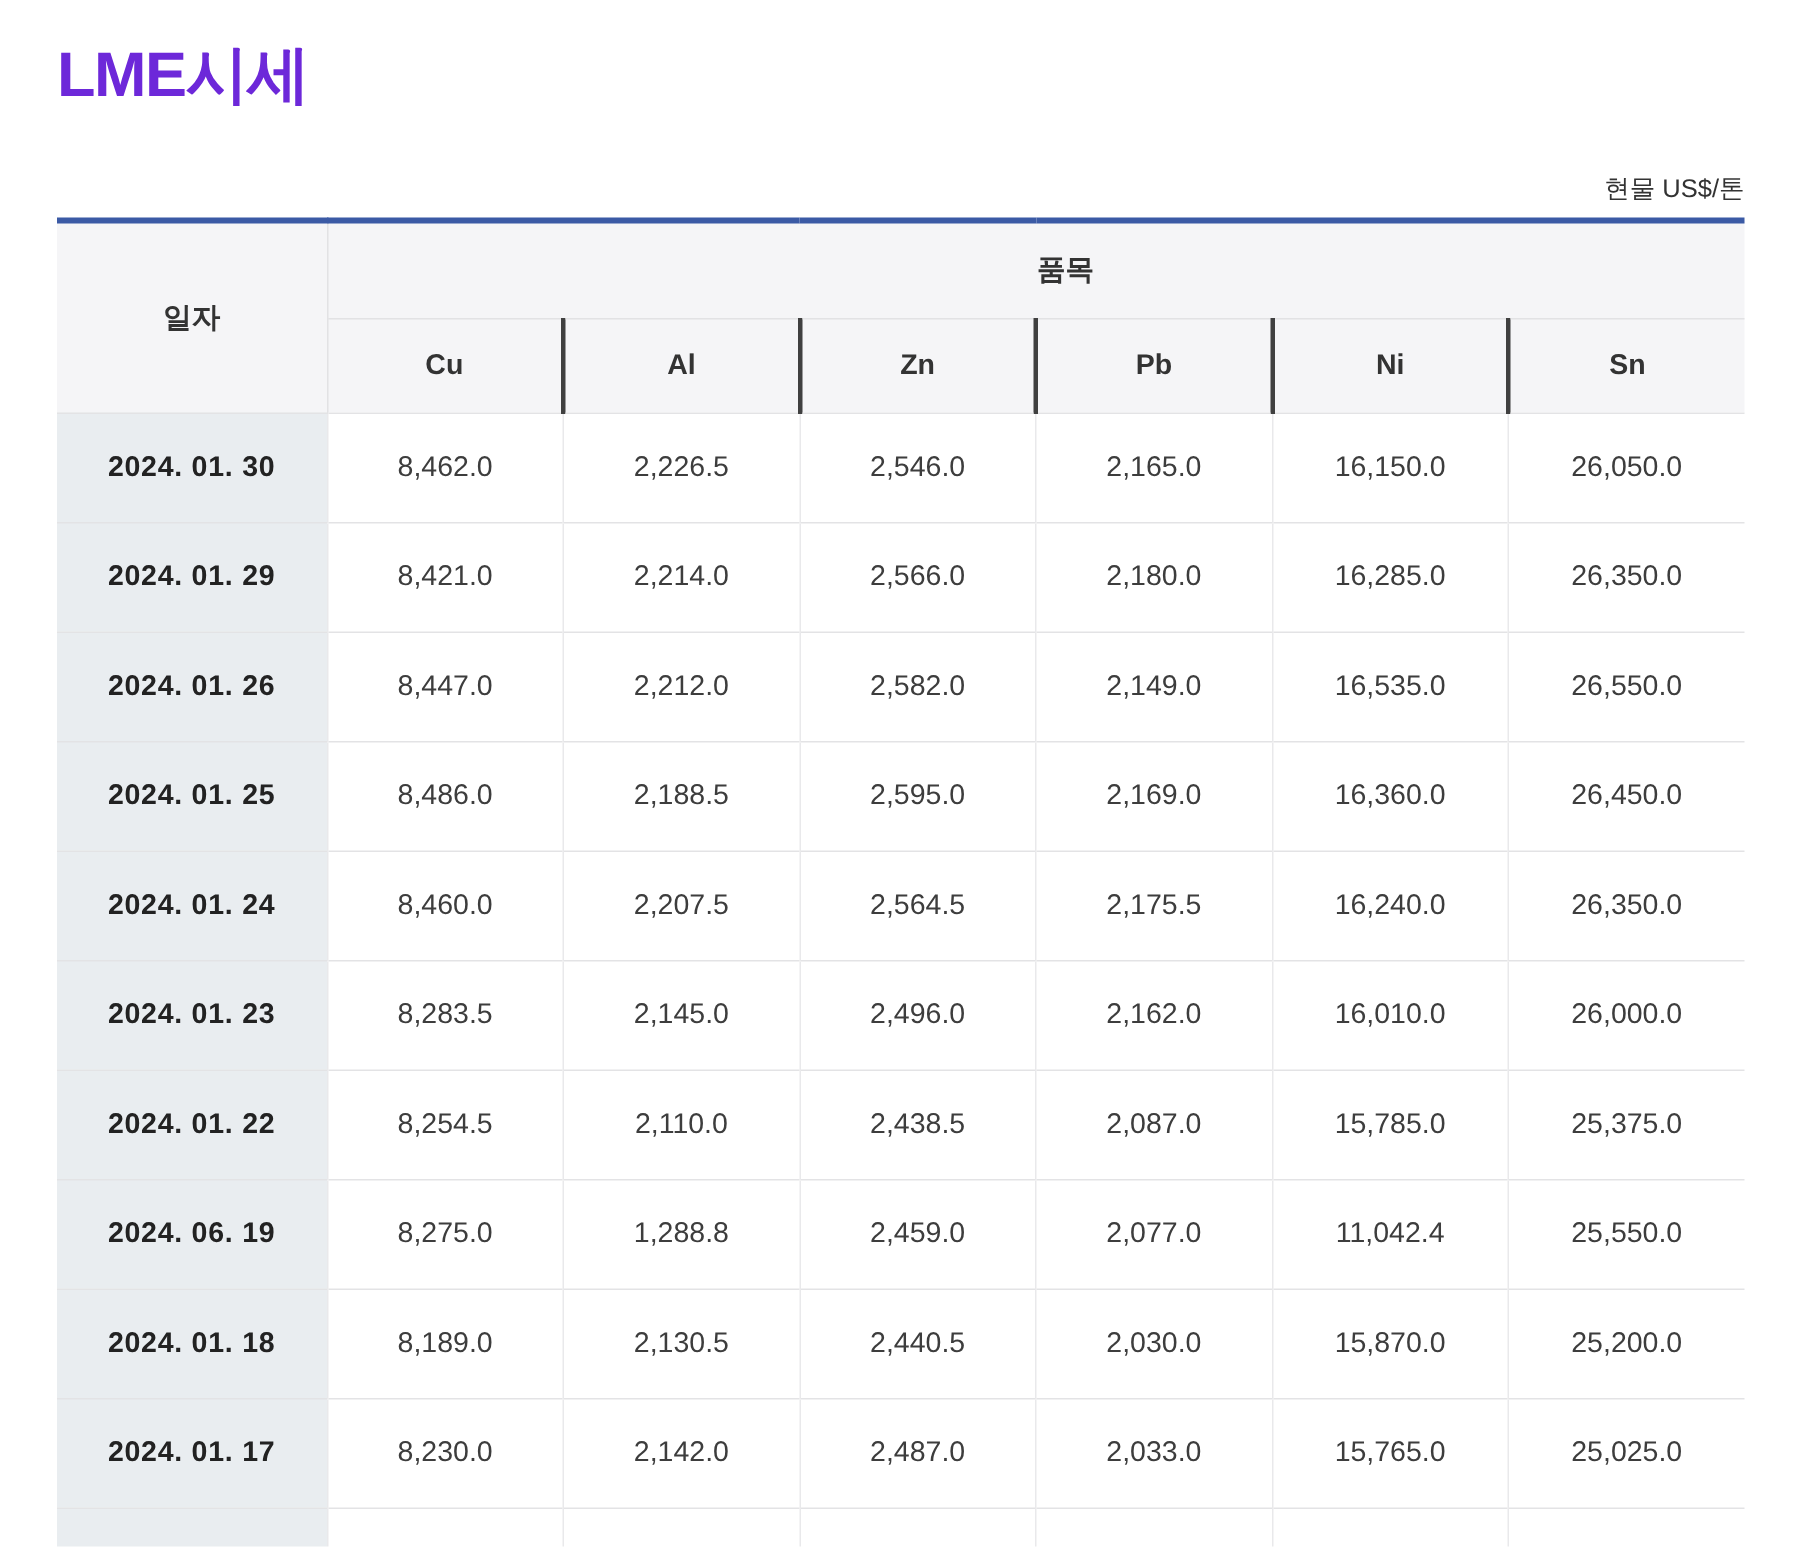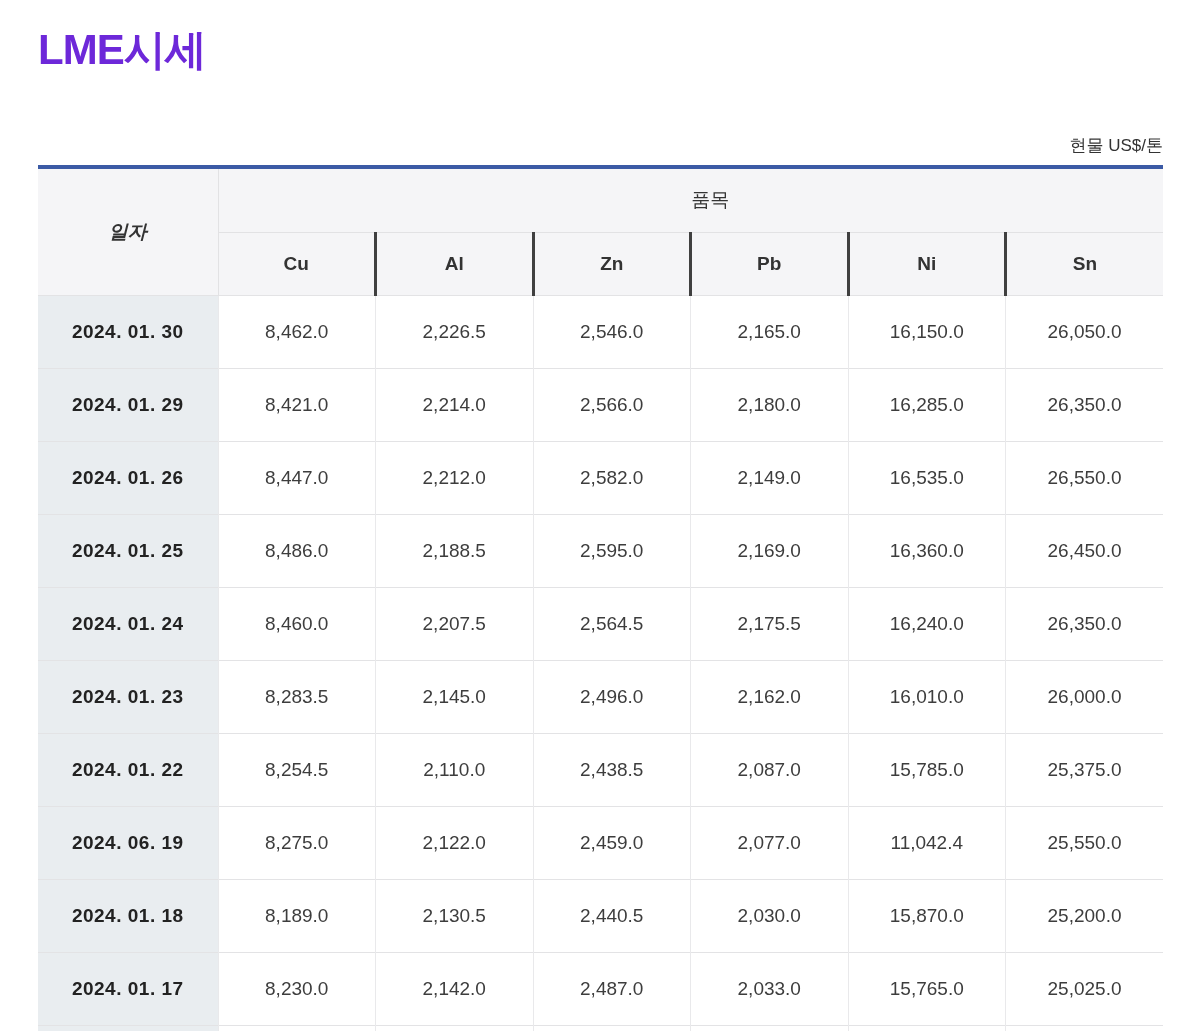--- a/index.html
+++ b/index.html
@@ -16,21 +16,21 @@
     margin: 0 38px;
   }
   .page-title {
     margin-top: 22px;
     font-size: 42px;
     font-weight: 700;
     letter-spacing: -1px;
     color: #6d28d9;
   }
   .unit-label {
-    margin-top: 56px;
+    margin-top: 36px;
     margin-bottom: 8px;
     text-align: right;
     font-size: 17px;
     color: #333;
   }
   table.lme {
     width: 1125px;
     border-collapse: collapse;
     table-layout: fixed;
     border-top: 4px solid #3b5aa5;
@@ -39,26 +39,25 @@
   th, td {
     text-align: center;
     vertical-align: middle;
     font-size: 19px;
   }
   th.date-h {
     background: #f5f5f7;
     font-weight: 700;
     color: #333;
     border-right: 1px solid #e2e2e4;
-    font-style: italic;
   }
   th.group-h {
     background: #f5f5f7;
     height: 65px;
-    font-weight: 400;
+    font-weight: 700;
     color: #333;
     border-bottom: 1px solid #e2e2e4;
     padding-left: 39px;
   }
   th.metal-h {
     background: #f5f5f7;
     height: 63px;
     font-weight: 700;
     color: #333;
   }
@@ -170,21 +169,21 @@
           <td class="value-cell">8,254.5</td>
           <td class="value-cell">2,110.0</td>
           <td class="value-cell">2,438.5</td>
           <td class="value-cell">2,087.0</td>
           <td class="value-cell">15,785.0</td>
           <td class="value-cell">25,375.0</td>
         </tr>
         <tr>
           <td class="date-cell">2024. 06. 19</td>
           <td class="value-cell">8,275.0</td>
-          <td class="value-cell">2,122.0</td>
+          <td class="value-cell">1,288.8</td>
           <td class="value-cell">2,459.0</td>
           <td class="value-cell">2,077.0</td>
           <td class="value-cell">11,042.4</td>
           <td class="value-cell">25,550.0</td>
         </tr>
         <tr>
           <td class="date-cell">2024. 01. 18</td>
           <td class="value-cell">8,189.0</td>
           <td class="value-cell">2,130.5</td>
           <td class="value-cell">2,440.5</td>

